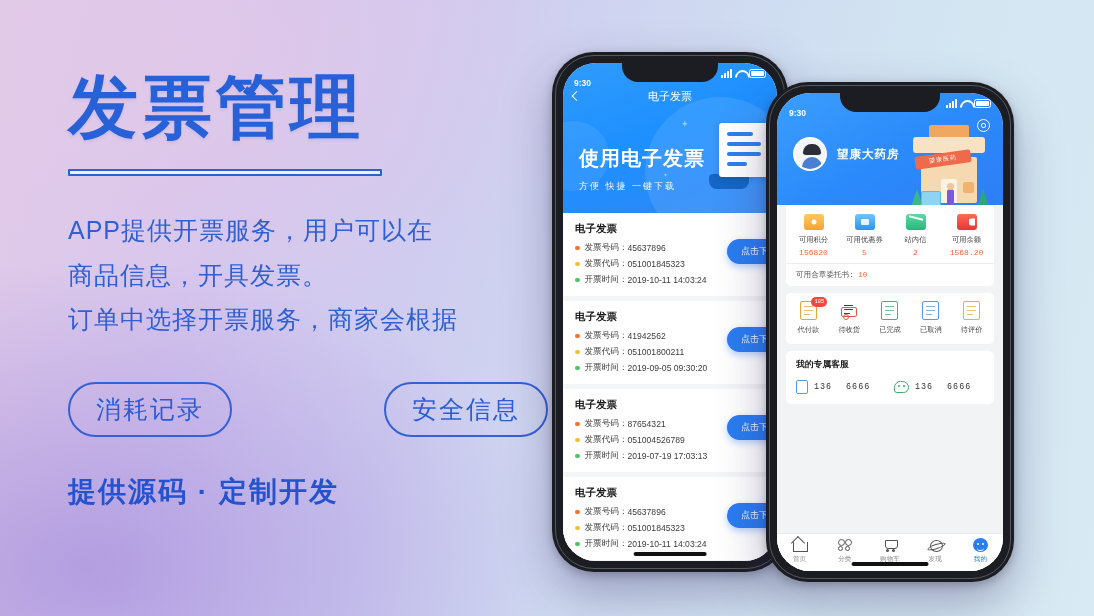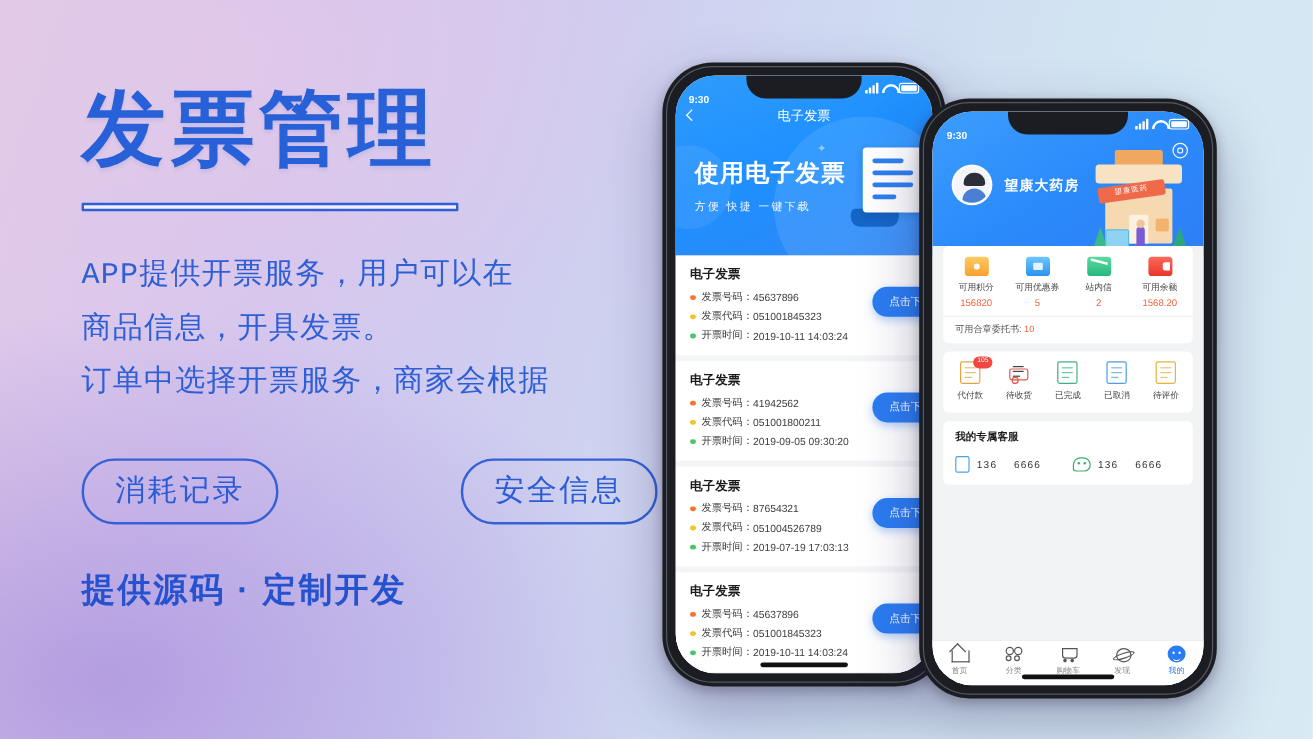--- a/index.html
+++ b/index.html
@@ -19,21 +19,21 @@
   .copy { position: absolute; left: 68px; top: 72px; width: 480px; }
   .title {
     font-size: 70px; line-height: 1.02; font-weight: bold; color: #2860d8;
     letter-spacing: 4px; text-shadow: 0 2px 3px rgba(40,96,216,0.12);
   }
   .rule {
     margin-top: 26px; width: 314px; height: 7px;
     border: 2px solid #2e5fd6; background: #f2edfb; border-radius: 1px;
   }
   .lead { margin-top: 32px; font-size: 25px; line-height: 1.78; color: #2f5fd4; letter-spacing: 1px; }
-  .lead p { white-space: nowrap; font-family: Liberation Mono, monospace; }
+  .lead p { white-space: nowrap; }
 
   .pills { margin-top: 40px; display: flex; gap: 22px; justify-content: space-between; }
   .pill {
     border: 2px solid #3560d6; color: #2b5cd6; border-radius: 40px;
     padding: 13px 26px; font-size: 25px; letter-spacing: 2px; background: transparent;
     font-family: inherit; cursor: pointer; line-height: 1;
   }
   .tagline {
     margin-top: 36px; font-size: 28px; font-weight: bold; color: #2552cf; letter-spacing: 2px;
   }
@@ -90,21 +90,21 @@
     width: 7px; height: 7px; border-left: 1.6px solid #fff; border-bottom: 1.6px solid #fff;
   }
   .inv-hero {
     position: absolute; top: 0; left: 0; right: 0; height: 150px;
     background: linear-gradient(160deg, #2f9bfb 0%, #1e90ff 45%, #2f86f7 100%);
     overflow: hidden;
   }
   .hero-blob { position: absolute; border-radius: 50%; background: rgba(255,255,255,0.10); }
   .hero-blob.b1 { width: 150px; height: 150px; right: -18px; top: 34px; }
   .hero-blob.b2 { width: 70px; height: 70px; left: -24px; top: 58px; background: rgba(255,255,255,0.08); }
-  .hero-txt { position: absolute; left: 16px; top: 68px; color: #fff; }
+  .hero-txt { position: absolute; left: 16px; top: 82px; color: #fff; }
   .hero-title { font-size: 20px; font-weight: bold; letter-spacing: 1px; }
   .hero-sub { margin-top: 8px; font-size: 9px; letter-spacing: 2px; opacity: .95; }
   .hero-doc { position: absolute; right: 8px; top: 60px; width: 60px; height: 66px; }
   .doc-sheet {
     position: absolute; left: 10px; top: 0; width: 50px; height: 54px;
     background: #fff; border-radius: 3px; box-shadow: 0 2px 6px rgba(0,40,100,.18);
   }
   .doc-sheet i { display: block; height: 4px; background: #2d7ff0; border-radius: 2px; margin: 6px 8px 0 8px; }
   .doc-sheet i:nth-child(1){ margin-top: 9px; width: 26px; }
   .doc-sheet i:nth-child(2){ width: 34px; }
@@ -162,21 +162,21 @@
   .shop-win  { position:absolute; left:56px; bottom:16px; width:11px; height:11px; background:#f2b46d; border-radius:2px; }
   .tree { position:absolute; bottom:2px; width:0; height:0; border-left:6px solid transparent;
     border-right:6px solid transparent; border-bottom:18px solid #38b98b; }
   .tree.t1 { left: 4px; } .tree.t2 { right: 2px; border-bottom-color:#2ea67b; }
   .cart { position:absolute; left:14px; bottom:2px; width:20px; height:16px; background:#8fd3f4;
     border:1.5px solid #5fb9e8; border-radius:2px; }
   .person { position:absolute; left:40px; bottom:2px; width:7px; height:18px; background:#7a5bd6; border-radius:3px; }
   .person::before{content:"";position:absolute;left:0;top:-6px;width:7px;height:7px;border-radius:50%;background:#f2c49a;}
 
   .mc-body { position: absolute; top: 112px; left: 0; right: 0; bottom: 0; background: #f2f3f5; overflow: hidden; }
-  .card { background: #fff; border-radius: 5px; margin: 0 9px 7px; }
+  .card { background: #fff; border-radius: 5px; margin: 0 9px 7px; font-family: Liberation Mono, monospace; }
   .stats { display: flex; padding: 9px 2px 6px; }
   .stat { flex: 1; text-align: center; }
   .stat .ic { width: 20px; height: 16px; margin: 0 auto 5px; border-radius: 3px; position: relative; }
   .stat .lb { font-size: 7.3px; color: #444; }
   .stat .vl { font-size: 8px; color: #f0643a; margin-top: 3px; }
   .ic.coin { background: linear-gradient(#ffc963,#f7a230); }
   .ic.coin::after{content:"";position:absolute;left:50%;top:50%;transform:translate(-50%,-50%);width:5px;height:5px;border-radius:50%;background:#fff;}
   .ic.ticket { background: linear-gradient(#6fc6ff,#2a93ef); }
   .ic.ticket::after{content:"";position:absolute;left:50%;top:50%;transform:translate(-50%,-50%);width:8px;height:6px;background:rgba(255,255,255,.85);border-radius:1px;}
   .ic.mail { background: linear-gradient(#5fd8a4,#23b97c); }

